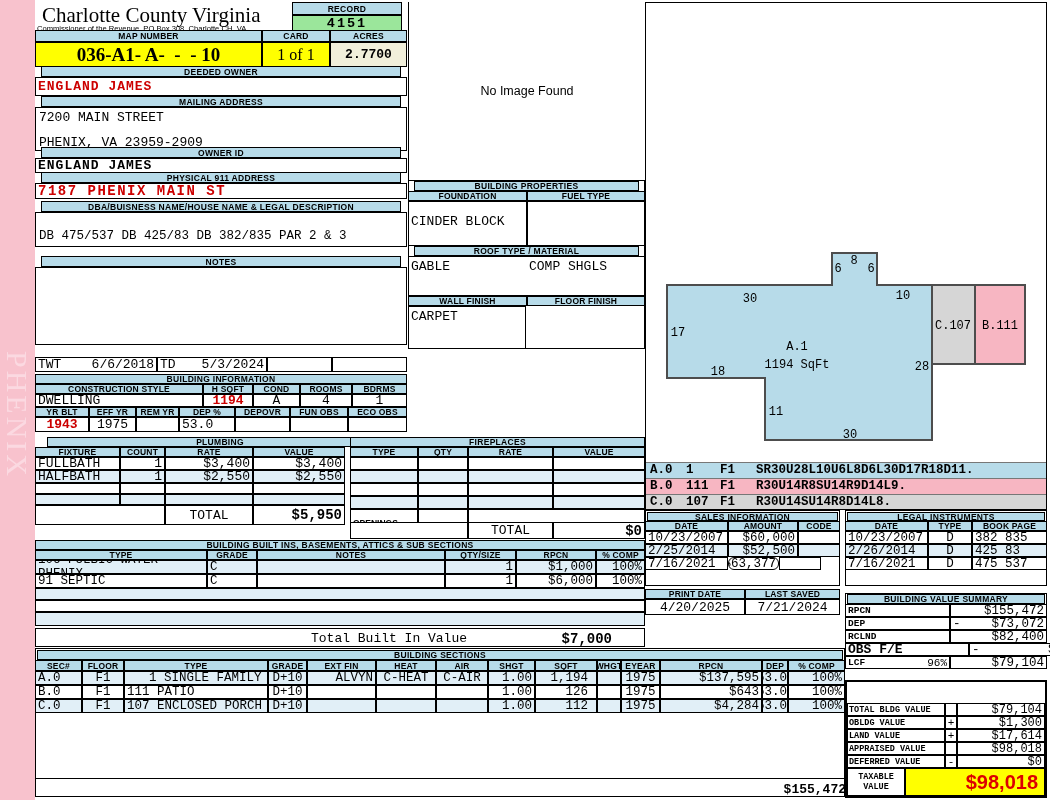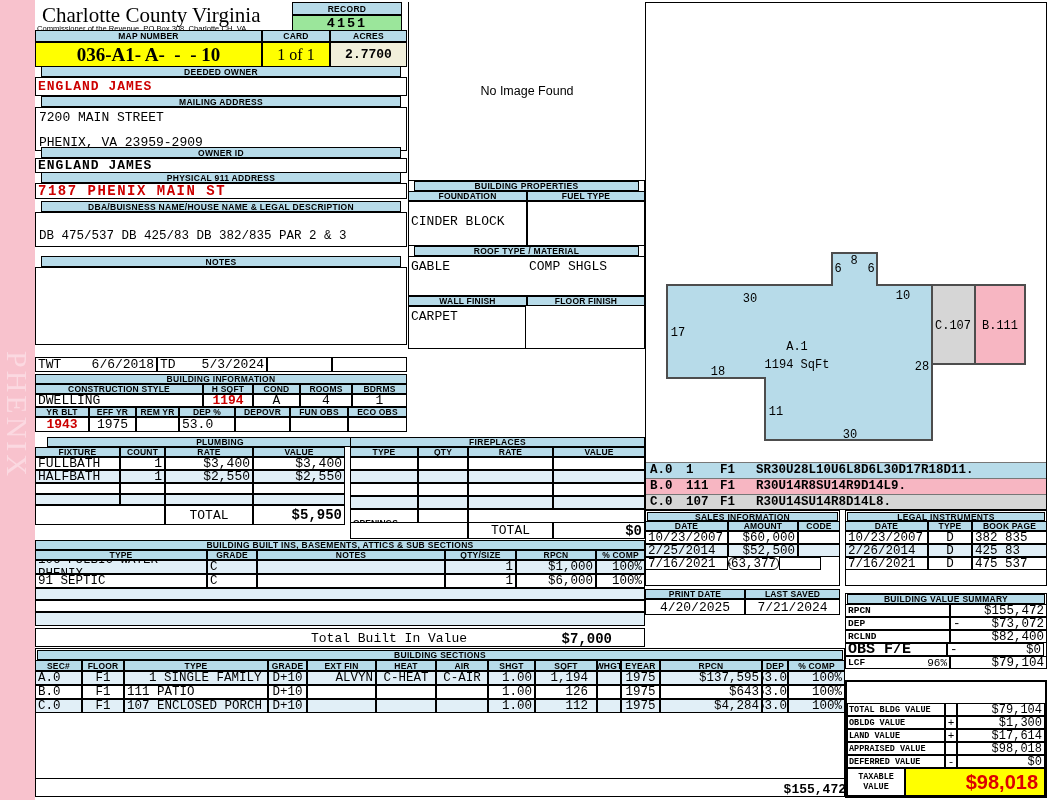--- a/index.html
+++ b/index.html
@@ -453,21 +453,21 @@
     </div>
 </div>
 <div class="fr" style="left:845px;top:630px;height:13px;">
   <div class="cl m b" style="width:105px;font-size:9.5px;">RCLND</div>
   <div class="cl m" style="width:97px;justify-content:space-between;">
       <span></span>
       <span>$82,400</span>
     </div>
 </div>
 <div class="fr" style="left:845px;top:643px;height:13px;">
-  <div class="cl m b" style="width:102px;font-size:15px;">OBS F/E</div>
+  <div class="cl m b" style="width:124px;font-size:13px;">OBS F/E</div>
   <div class="cl m" style="width:97px;justify-content:space-between;">
       <span>-</span>
       <span>$0</span>
     </div>
 </div>
 <div class="fr" style="left:845px;top:656px;height:13px;">
   <div class="cl m b" style="width:105px;font-size:9.5px;justify-content:space-between;">
       <span>LCF</span>
       <span style="font-size:11px;font-weight:normal;">96%</span>
     </div>

